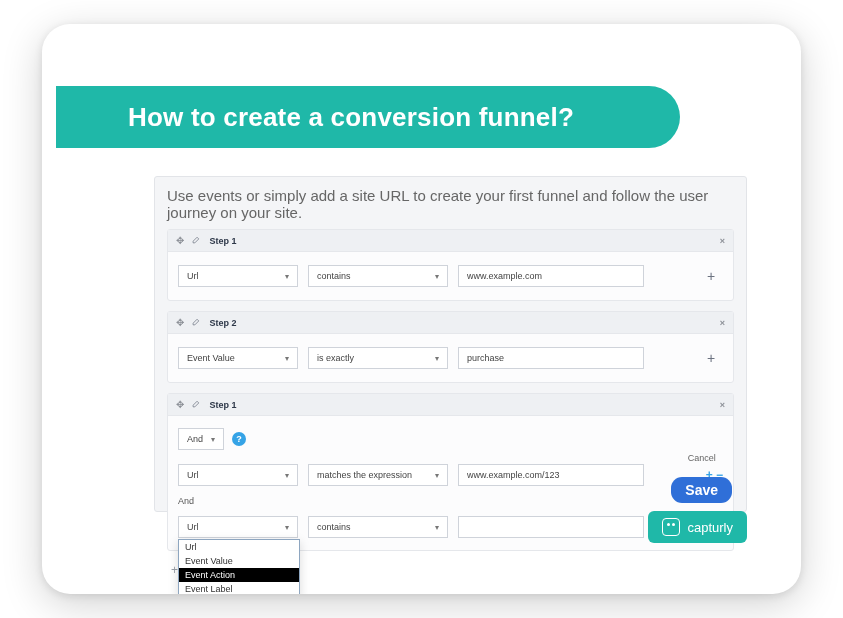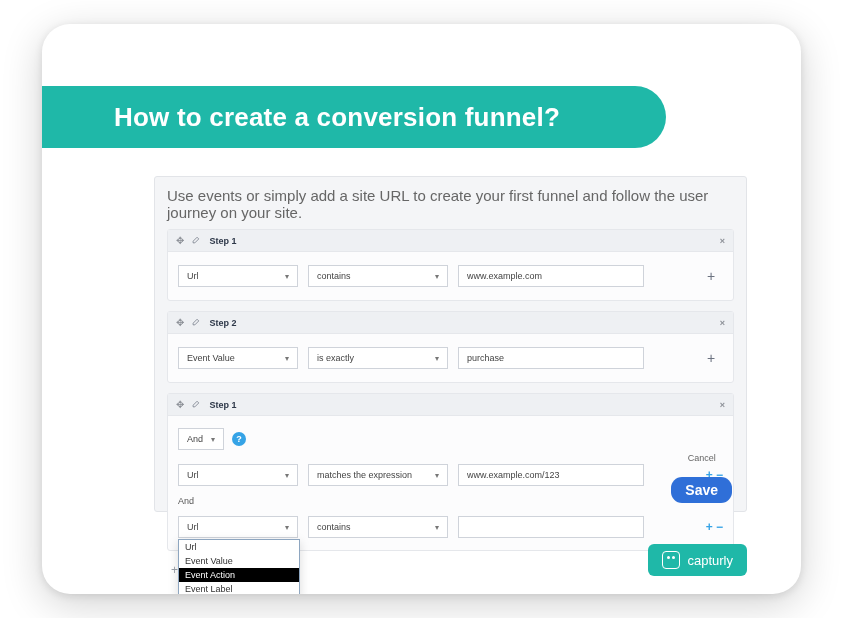--- a/index.html
+++ b/index.html
@@ -18,21 +18,21 @@
     right: 42px;
     bottom: 24px;
     background: #fff;
     border-radius: 28px;
     box-shadow: 0 10px 40px rgba(0,0,0,0.18), 0 2px 8px rgba(0,0,0,0.1);
     overflow: hidden;
   }
   .title-banner {
     position: absolute;
     top: 62px;
-    left: 0;
+    left: 14px;
     width: 624px;
     height: 62px;
     background: #1fb8a8;
     border-top-right-radius: 32px;
     border-bottom-right-radius: 32px;
     display: flex;
     align-items: center;
     padding-left: 72px;
   }
   .title-banner h1 {
@@ -167,21 +167,21 @@
     display: flex; align-items: center; gap: 14px; flex-direction: column;
   }
   .btn-cancel { color: #666; font-size: 9px; cursor: pointer; }
   .btn-save {
     background: #2f6fd8; color: #fff; font-size: 14px;
     padding: 5px 14px; border-radius: 11px; font-weight: 600;
     cursor: pointer;
   }
   .logo-badge {
     position: absolute;
-    bottom: 18px; right: 54px;
+    bottom: 51px; right: 54px;
     background: #1fb8a8;
     color: #fff;
     border-radius: 6px;
     padding: 7px 14px;
     display: flex; align-items: center; gap: 7px;
     font-size: 13px; font-weight: 500;
   }
   .logo-mark {
     width: 18px; height: 18px;
     border: 1.5px solid #fff;

